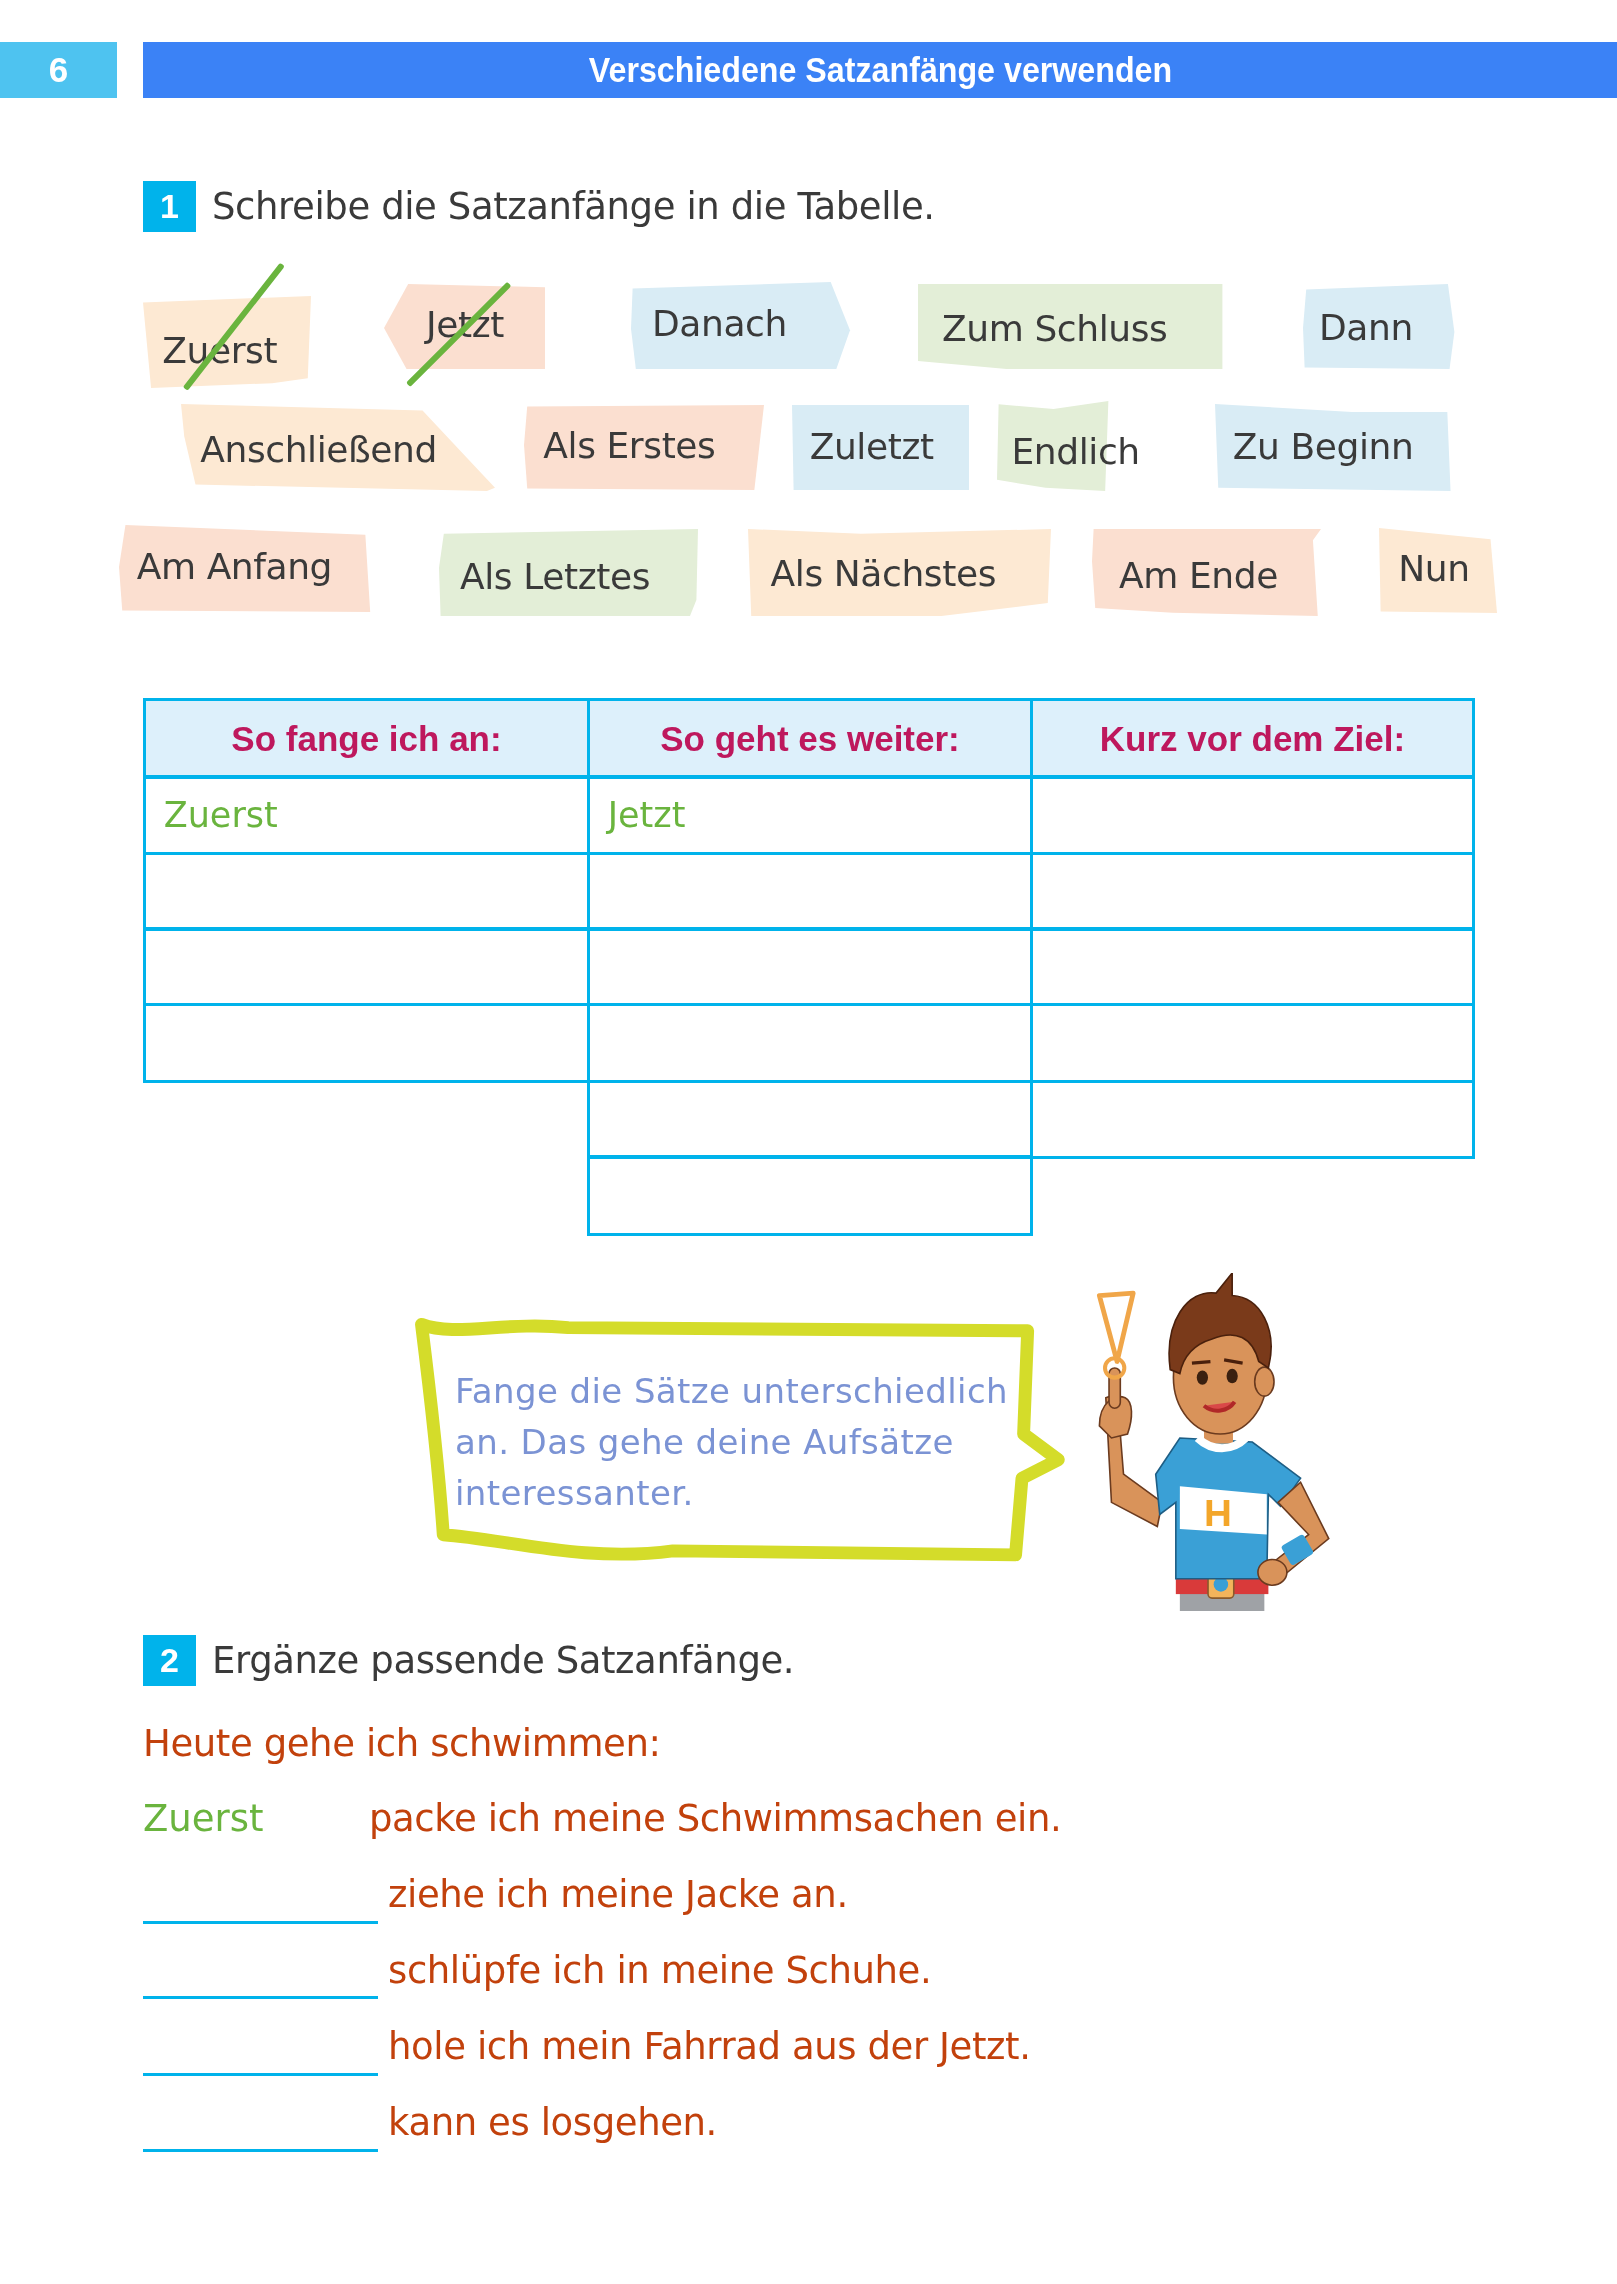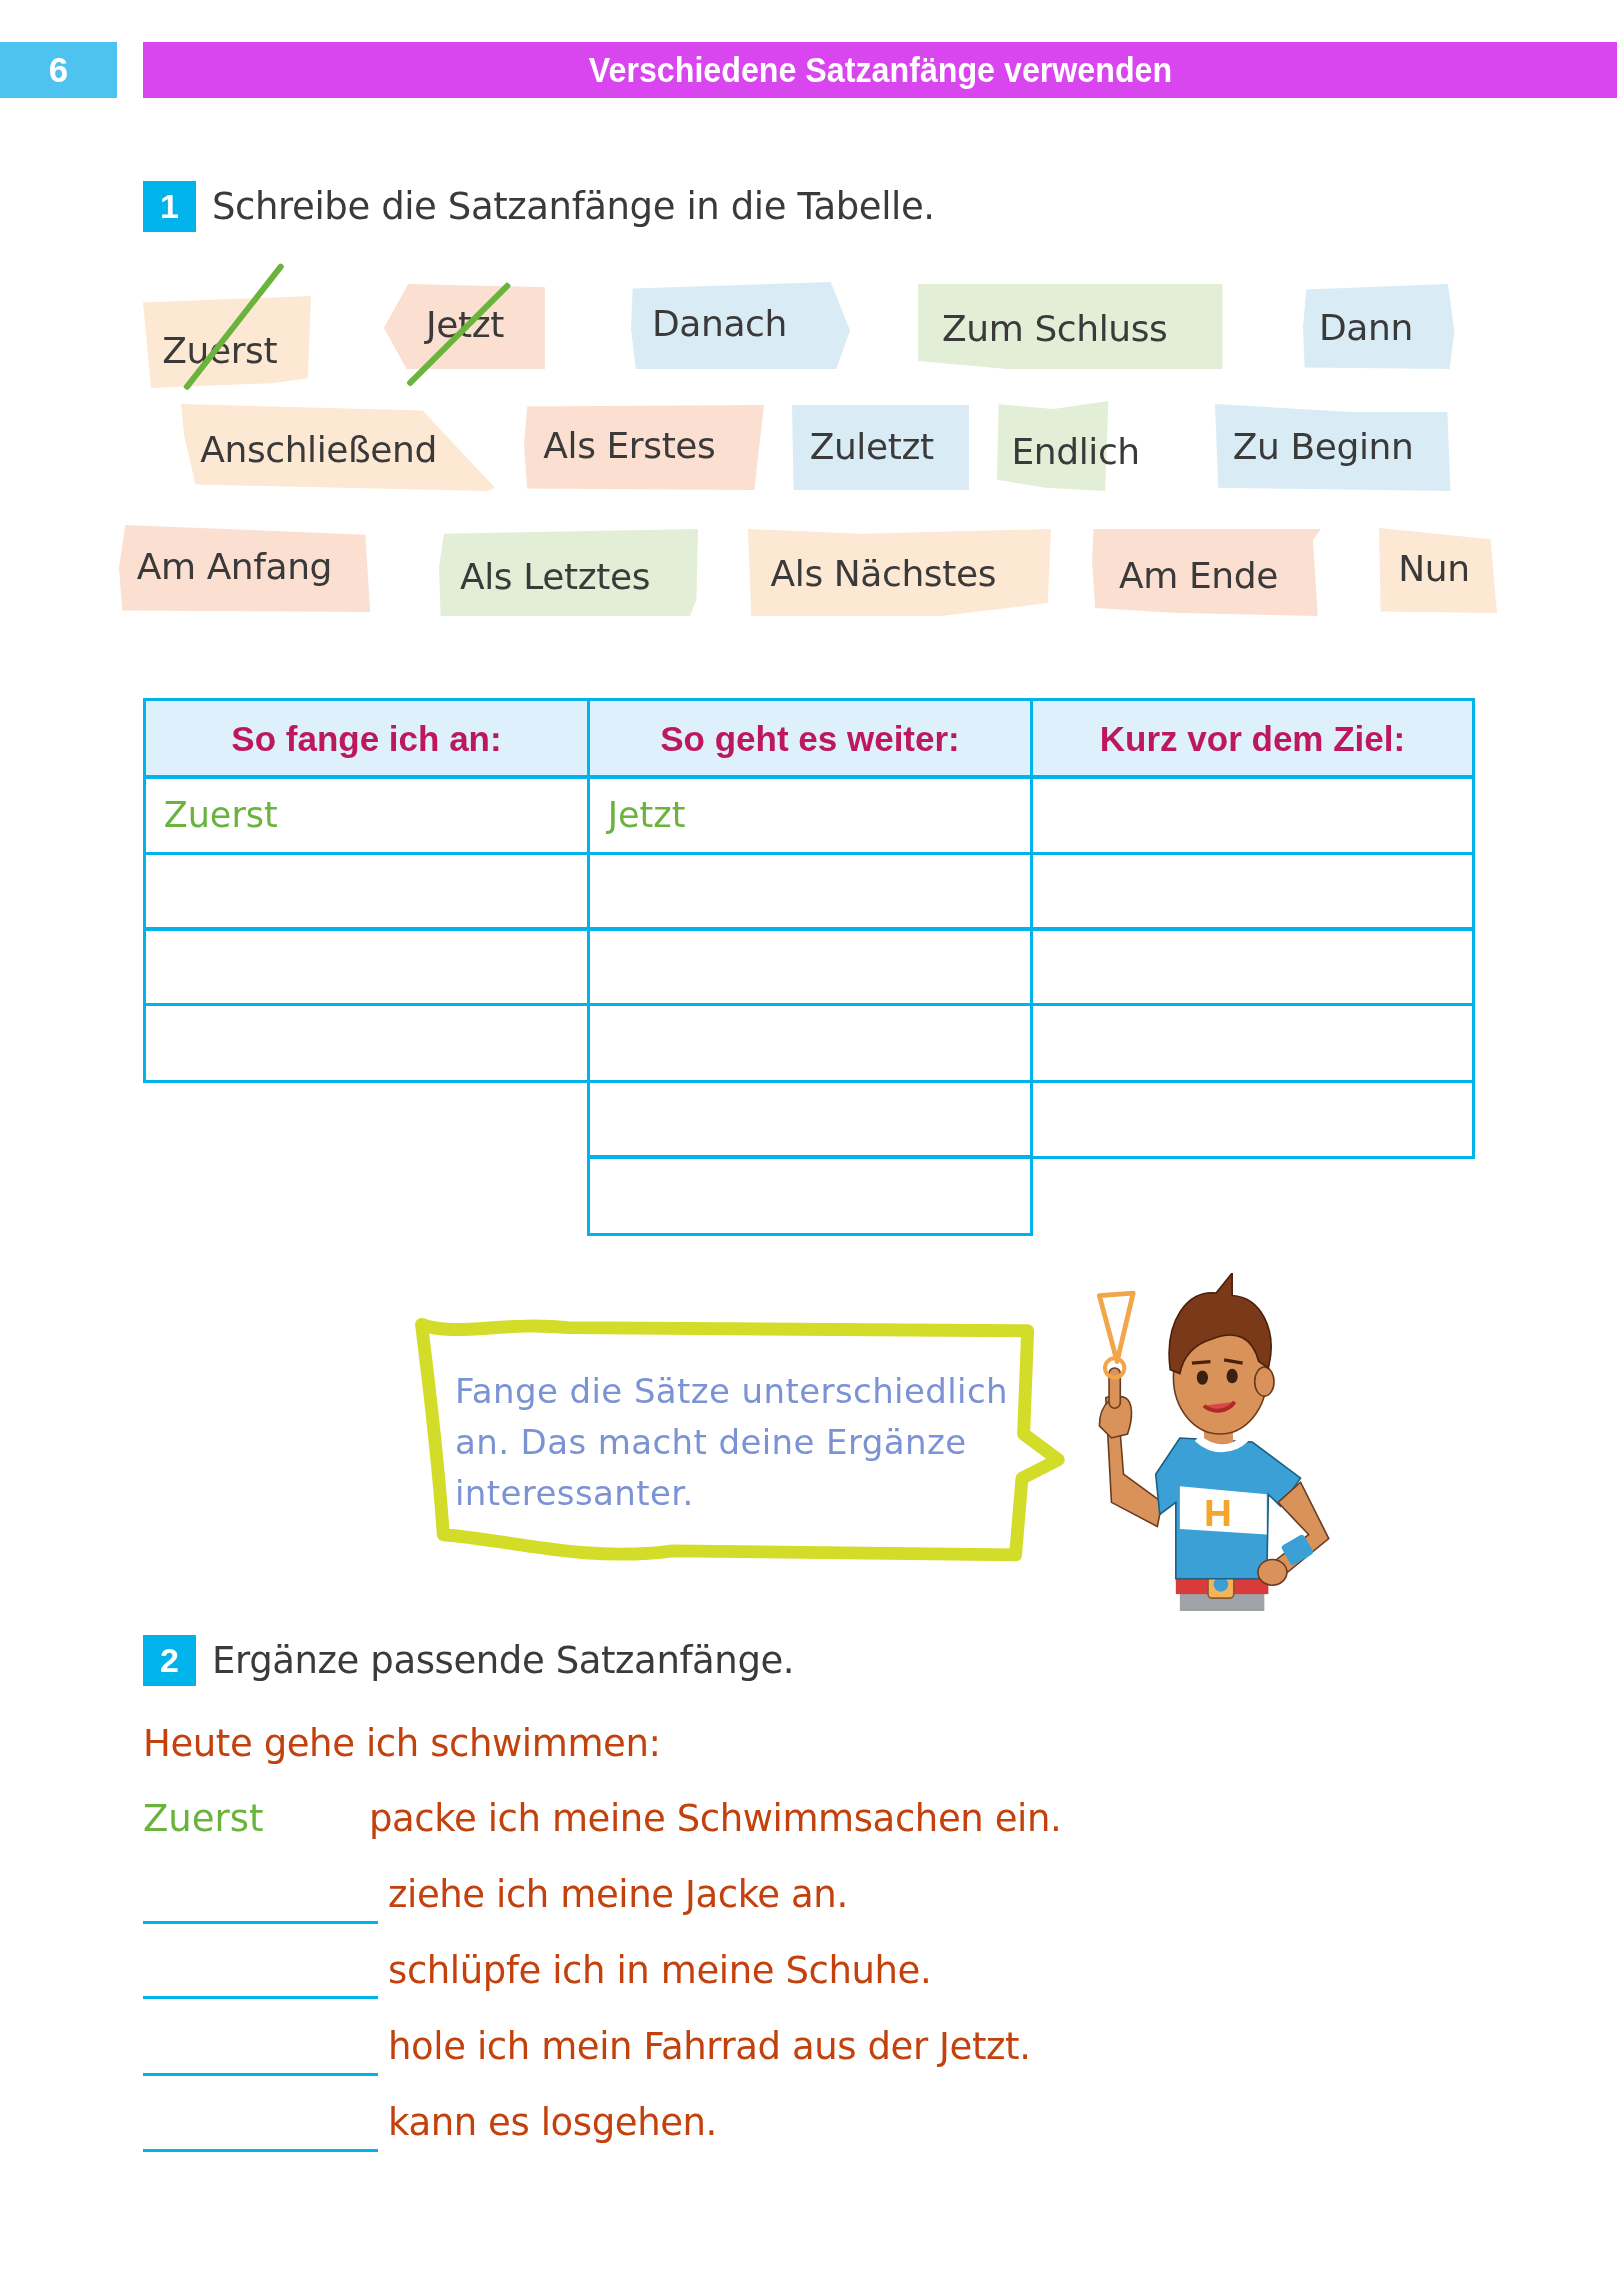--- a/index.html
+++ b/index.html
@@ -4,21 +4,21 @@
 <style>
   html, body { margin: 0; padding: 0; background: #ffffff; }
   body { width: 1618px; height: 2284px; position: relative; overflow: hidden;
          font-family: "DejaVu Sans", "Liberation Sans", sans-serif; color: #3a3a3a; }
   .abs { position: absolute; }
 
   
   .page-num { left: 0; top: 42px; width: 117px; height: 56px; background: #4ec3f0;
               color: #fff; font-weight: bold; font-size: 35px; line-height: 56px;
               text-align: center; font-family: "Liberation Sans", sans-serif; }
-  .title-bar { left: 143px; top: 42px; width: 1475px; height: 56px; background: #d946ef; }
+  .title-bar { left: 143px; top: 42px; width: 1475px; height: 56px; background: #3b82f6; }
   .title-text { left: 0; right: 0; top: 0; height: 56px; line-height: 56px; text-align: center;
                 color: #fff; font-weight: bold; font-size: 35px; font-family: "Liberation Sans", sans-serif;
                 transform: scaleX(0.92); }
 
   
   .ex-num { width: 53px; height: 51px; background: #00b3eb; color: #fff; font-weight: bold;
             font-size: 34px; line-height: 51px; text-align: center;
             font-family: "Liberation Sans", sans-serif; }
   .ex-text { font-size: 37px; line-height: 51px; color: #3a3a3a; font-family: "DejaVu Sans", sans-serif; letter-spacing: -0.4px; }
 
@@ -179,21 +179,21 @@
   <div class="tbl-cell body" style="left:1030px; top:927px; width:445px; height:79px;"></div>
   <div class="tbl-cell body" style="left:1030px; top:1003px; width:445px; height:80px;"></div>
   <div class="tbl-cell body" style="left:1030px; top:1080px; width:445px; height:79px;"></div>
 </div>
 
 <div class="abs" style="left:407px; top:1313px; width:669px; height:250px;">
   <svg class="abs" style="left:0; top:0;" width="669" height="250" viewBox="0 0 830 310">
     <path d="M18,14 C60,30 120,10 200,18 L770,22 L765,150 L808,182 L763,205 L755,300 L330,295 C220,310 120,280 45,275 C40,200 30,110 18,14 Z" fill="#ffffff" stroke="#d4dc2a" stroke-width="16" stroke-linejoin="round"></path>
   </svg>
   <div class="abs bubble-text" style="left:48px; top:53px;">Fange die Sätze unterschiedlich</div>
-  <div class="abs bubble-text" style="left:48px; top:104px;">an. Das macht deine Ergänze</div>
+  <div class="abs bubble-text" style="left:48px; top:104px;">an. Das gehe deine Aufsätze</div>
   <div class="abs bubble-text" style="left:48px; top:155px;">interessanter.</div>
 </div>
 
 <div class="abs" style="left:1067px; top:1273px; width:274px; height:338px;">
   <svg width="274" height="338" viewBox="0 0 340 420">
 
     <rect x="140" y="395" width="105" height="25" fill="#9fa2a6"></rect>
 
     <rect x="135" y="375" width="115" height="24" fill="#d93a3a"></rect>
     <rect x="175" y="370" width="32" height="34" rx="5" fill="#f3b45b" stroke="#8a5a2b" stroke-width="2"></rect>

